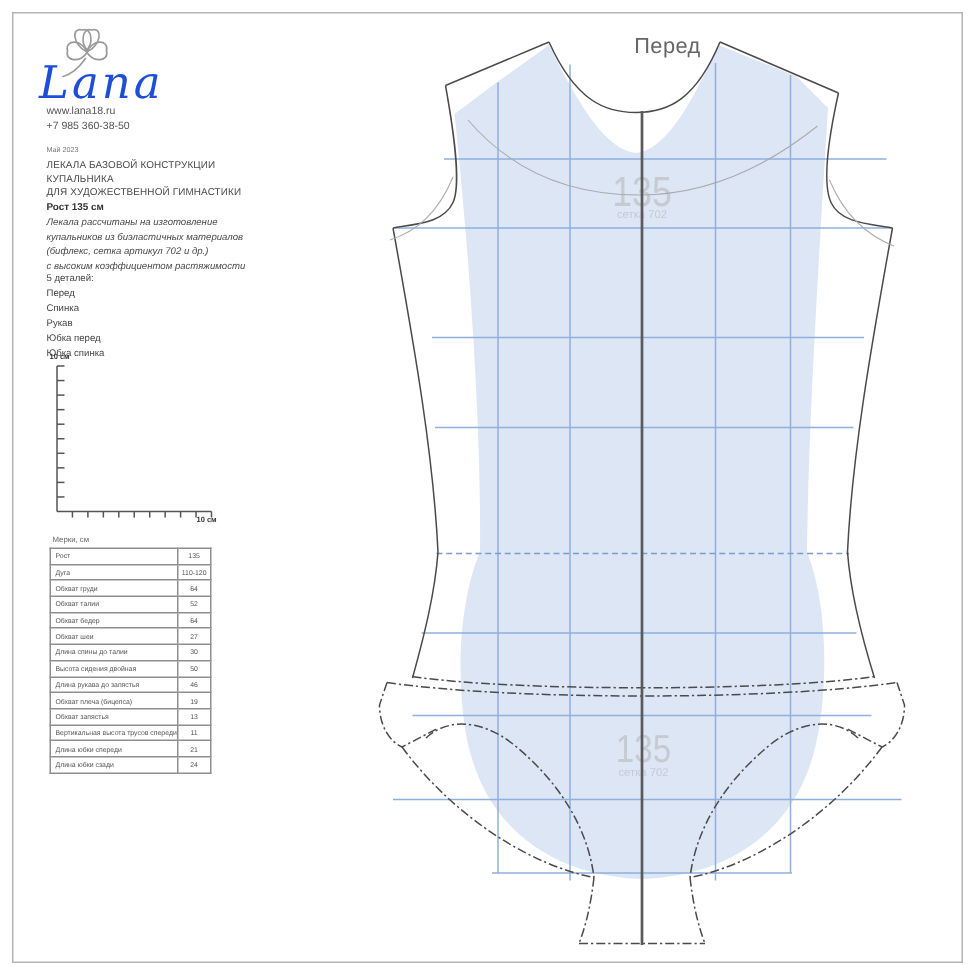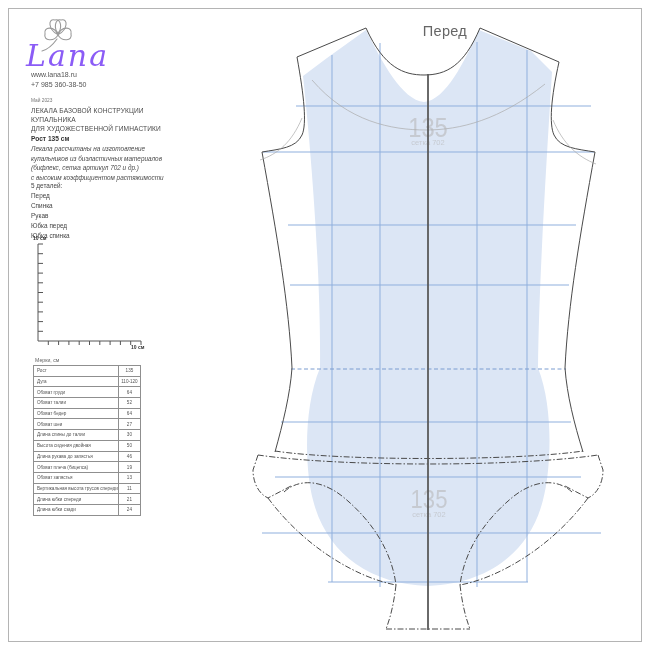--- a/index.html
+++ b/index.html
@@ -3,21 +3,21 @@
 <meta charset="utf-8">
 <style>
   html,body{margin:0;padding:0;background:#ffffff;}
   #canvas{position:relative;width:650px;height:650px;background:#ffffff;overflow:hidden;
           font-family:"Liberation Sans", sans-serif;color:#444;}
   .abs{position:absolute;}
   #page-frame{left:8px;top:8px;width:632px;height:632px;border:1px solid #b4b4b4;}
 
   
   #logo-script{left:26px;top:38px;width:120px;font-family:"DejaVu Serif", serif;
-               font-style:italic;font-size:30px;color:#8b5cf6;letter-spacing:2px;}
+               font-style:italic;font-size:30px;color:#1d4ed8;letter-spacing:2px;}
   #brand-website{left:31px;top:71px;font-size:7px;color:#555;}
   #brand-phone{left:31px;top:81px;font-size:7px;color:#555;}
   #doc-date{left:31px;top:98px;font-size:4.8px;color:#777;}
   .title-line{left:31px;font-size:6.6px;color:#4a4a4a;letter-spacing:.1px;}
   #doc-height{left:31px;top:135px;font-size:6.6px;font-weight:bold;color:#333;}
   .desc-line{left:31px;font-size:6.4px;font-style:italic;color:#4a4a4a;}
   #details-header{left:31px;top:182px;font-size:6.4px;}
   .detail-item{left:31px;font-size:6.4px;}
 
   

